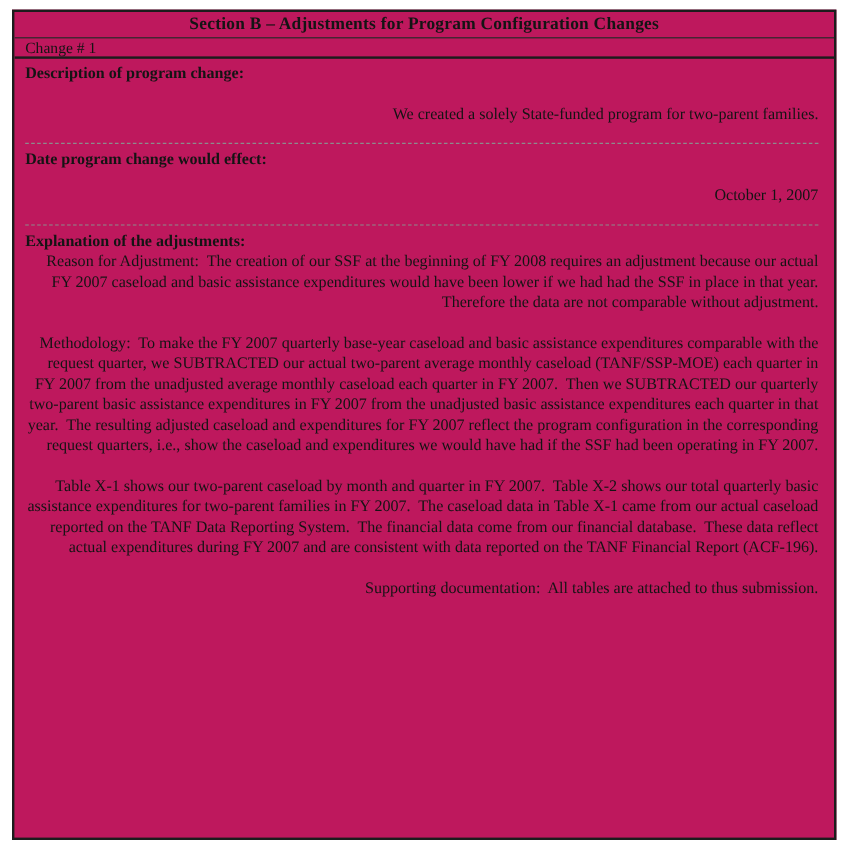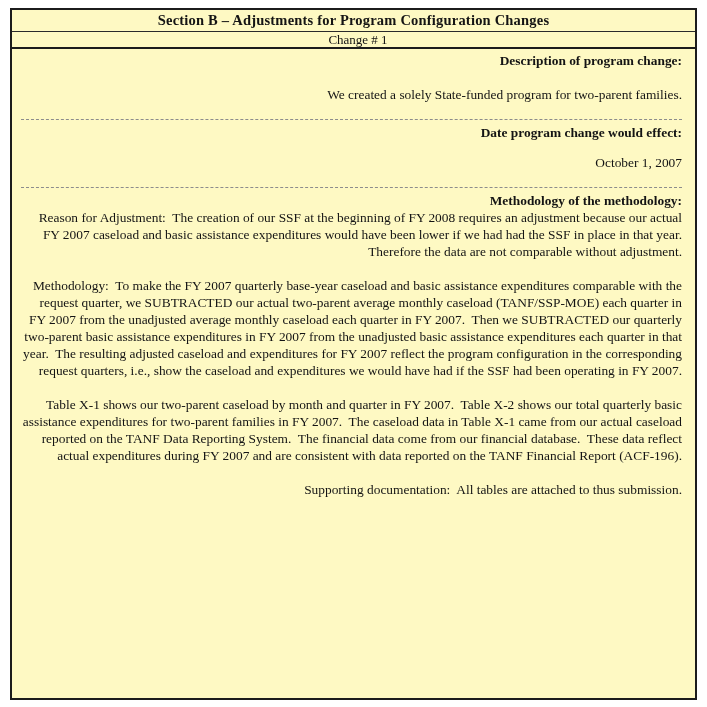--- a/index.html
+++ b/index.html
@@ -15,60 +15,58 @@
     color: #141414;
   }
   .page-frame {
     position: absolute;
     left: 10px;
     top: 8px;
     width: 687px;
     height: 692px;
     border: 2px solid #1c1c1c;
     box-sizing: border-box;
-    background: #fef9c3;
+    background: #be185d;
     overflow: hidden;
   }
   .title-row {
     text-align: center;
     font-weight: bold;
     font-size: 14.5px;
     line-height: 17px;
     padding: 2px 4px 2px 4px;
     border-bottom: 1px solid #2a2a2a;
     letter-spacing: 0.2px;
     white-space: pre-wrap;
   }
   .change-row {
     font-size: 13px;
     line-height: 13px;
     padding: 1px 0 1px 9px;
     border-bottom: 2px solid #1c1c1c;
     white-space: pre-wrap;
-    text-align: center;
   }
   .doc-body {
     padding: 3px 13px 0 9px;
     font-size: 13.4px;
     line-height: 17px;
   }
   .section {
     border-bottom: 1px dashed #8c8c8c;
     padding-bottom: 16px;
     margin-bottom: 4px;
   }
   .section.last {
     border-bottom: none;
     padding-bottom: 0;
     margin-bottom: 0;
   }
   .section-heading {
     font-weight: bold;
     white-space: pre-wrap;
-    text-align: right;
   }
   .section-heading.gap-after {
     margin-bottom: 17px;
   }
   .doc-body p {
     margin: 0 0 17px 0;
     white-space: pre-wrap;
     text-align: right;
   }
   .doc-body p.no-margin {
@@ -90,21 +88,21 @@
       <div class="section-heading gap-after">Description of program change:</div>
       <p class="no-margin">We created a solely State-funded program for two-parent families.</p>
     </div>
 
     <div class="section">
       <div class="section-heading" style="margin-bottom:13px;">Date program change would effect:</div>
       <p class="no-margin">October 1, 2007</p>
     </div>
 
     <div class="section last">
-      <div class="section-heading">Methodology of the methodology:</div>
+      <div class="section-heading">Explanation of the adjustments:</div>
       <p>Reason for Adjustment:  The creation of our SSF at the beginning of FY 2008 requires an adjustment because our actual FY 2007 caseload and basic assistance expenditures would have been lower if we had had the SSF in place in that year.  Therefore the data are not comparable without adjustment.</p>
       <p>Methodology:  To make the FY 2007 quarterly base-year caseload and basic assistance expenditures comparable with the request quarter, we SUBTRACTED our actual two-parent average monthly caseload (TANF/SSP-MOE) each quarter in FY 2007 from the unadjusted average monthly caseload each quarter in FY 2007.  Then we SUBTRACTED our quarterly two-parent basic assistance expenditures in FY 2007 from the unadjusted basic assistance expenditures each quarter in that year.  The resulting adjusted caseload and expenditures for FY 2007 reflect the program configuration in the corresponding request quarters, i.e., show the caseload and expenditures we would have had if the SSF had been operating in FY 2007.</p>
       <p>Table X-1 shows our two-parent caseload by month and quarter in FY 2007.  Table X-2 shows our total quarterly basic assistance expenditures for two-parent families in FY 2007.  The caseload data in Table X-1 came from our actual caseload reported on the TANF Data Reporting System.  The financial data come from our financial database.  These data reflect actual expenditures during FY 2007 and are consistent with data reported on the TANF Financial Report (ACF-196).</p>
       <p>Supporting documentation:  All tables are attached to thus submission.</p>
     </div>
 
   </div>
 </div>
 
 </body></html>

